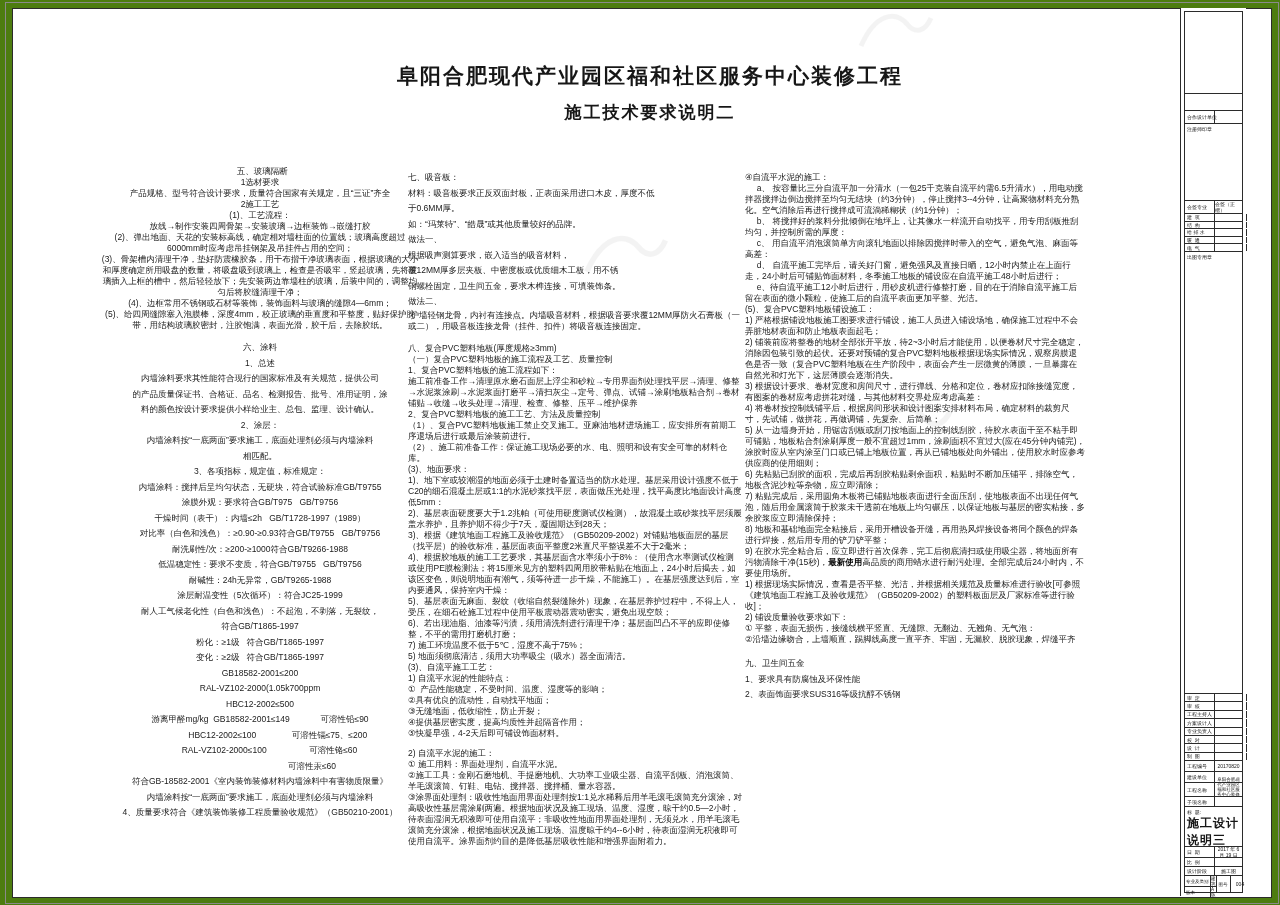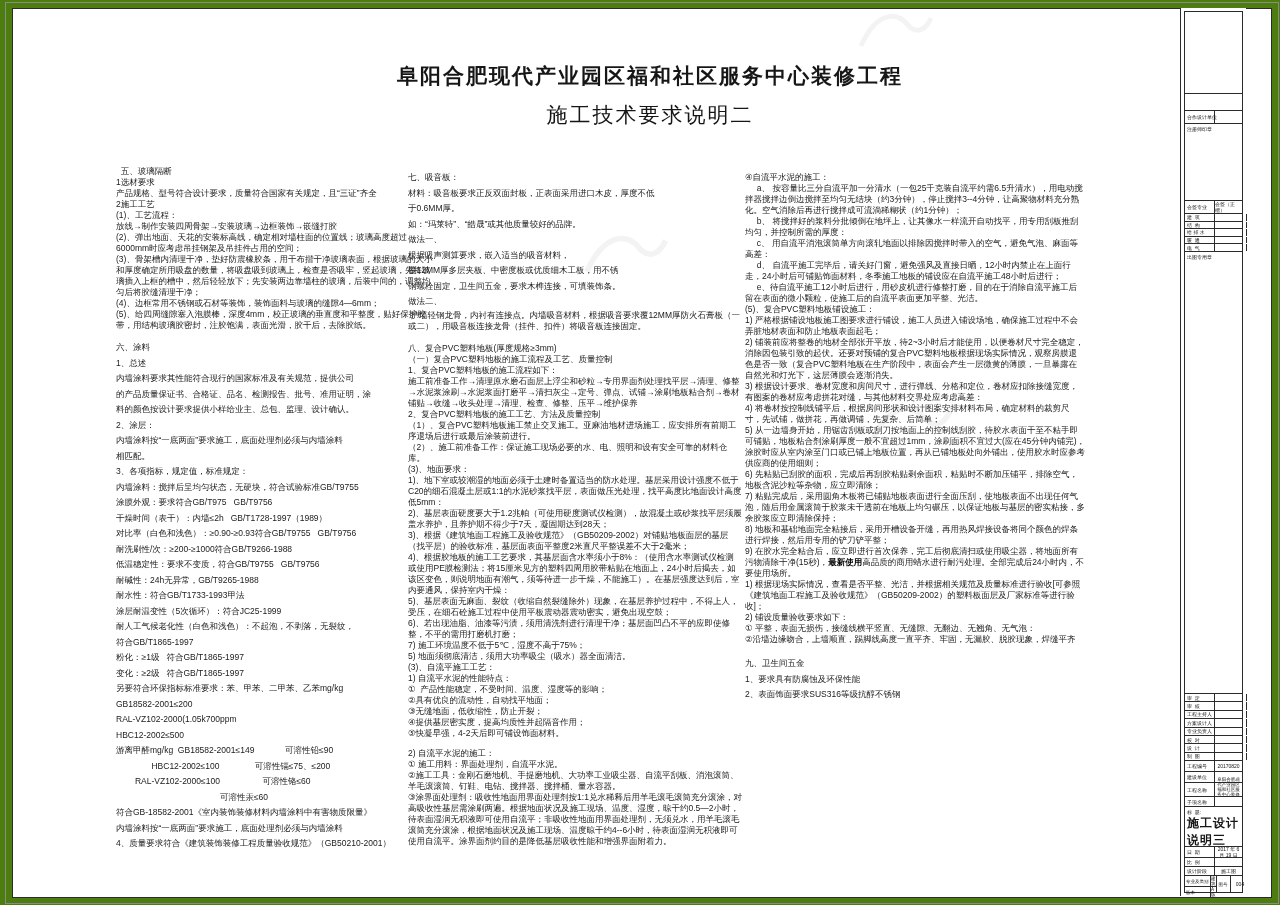--- a/index.html
+++ b/index.html
@@ -7,25 +7,25 @@
     width:1280px;height:905px;overflow:hidden;background:#ffffff;
     font-family:"Liberation Sans","DejaVu Sans",sans-serif;color:#161616;
   }
   .sheet{position:relative;width:1280px;height:905px;background:#4d7c0f;}
   .trim{position:absolute;left:5px;top:2px;width:1272px;height:900px;border:1px solid #8a8a8a;}
   .frame{position:absolute;left:12px;top:8px;width:1258px;height:888px;border:1px solid #2b2b2b;background:#fff;}
 
   
   .main-title{position:absolute;left:260px;top:62px;width:780px;text-align:center;}
   .main-title .t1{font-size:21px;font-weight:600;letter-spacing:2px;}
-  .main-title .t2{font-size:21px;font-weight:400;letter-spacing:2px;margin-top:11px;}
+  .main-title .t2{font-size:17px;font-weight:700;letter-spacing:2px;margin-top:11px;}
 
   
   .col{position:absolute;}
-  .col1{left:116px;top:166px;width:320px;}
+  .col1{left:100px;top:166px;width:320px;text-align:center;}
   .col2{left:408px;top:170px;width:334px;}
   .col3{left:745px;top:172px;width:340px;}
   .para{
     margin:0;font-size:8.5px;line-height:11px;white-space:pre-wrap;
     word-break:break-word;color:#1a1a1a;
   }
   .para.loose{line-height:15.5px;}
   .para.gap{margin-top:11px;}
   .para.spacer{height:9px;}
   .bold{font-weight:bold;color:#000;}
@@ -129,27 +129,25 @@
       <p class="para loose">内墙涂料按“一底两面”要求施工，底面处理剂必须与内墙涂料</p>
       <p class="para loose">相匹配。</p>
       <p class="para loose">3、各项指标，规定值，标准规定：</p>
       <p class="para loose">内墙涂料：搅拌后呈均匀状态，无硬块，符合试验标准GB/T9755</p>
       <p class="para loose">涂膜外观：要求符合GB/T975   GB/T9756</p>
       <p class="para loose">干燥时间（表干）：内墙≤2h   GB/T1728-1997（1989）</p>
       <p class="para loose">对比率（白色和浅色）：≥0.90-≥0.93符合GB/T9755   GB/T9756</p>
       <p class="para loose">耐洗刷性/次：≥200-≥1000符合GB/T9266-1988</p>
       <p class="para loose">低温稳定性：要求不变质，符合GB/T9755   GB/T9756</p>
       <p class="para loose">耐碱性：24h无异常，GB/T9265-1988</p>
-      <p class="para loose">耐水性：符合GB/T1733-1993甲法</p>
       <p class="para loose">涂层耐温变性（5次循环）：符合JC25-1999</p>
       <p class="para loose">耐人工气候老化性（白色和浅色）：不起泡，不剥落，无裂纹，</p>
       <p class="para loose">符合GB/T1865-1997</p>
       <p class="para loose">粉化：≥1级   符合GB/T1865-1997</p>
       <p class="para loose">变化：≥2级   符合GB/T1865-1997</p>
-      <p class="para loose">另要符合环保指标标准要求：苯、甲苯、二甲苯、乙苯mg/kg</p>
       <p class="para loose">GB18582-2001≤200</p>
       <p class="para loose">RAL-VZ102-2000(1.05k700ppm</p>
       <p class="para loose">HBC12-2002≤500</p>
       <p class="para loose">游离甲醛mg/kg  GB18582-2001≤149             可溶性铅≤90</p>
       <p class="para loose">               HBC12-2002≤100               可溶性镉≤75、≤200</p>
       <p class="para loose">        RAL-VZ102-2000≤100                  可溶性铬≤60</p>
       <p class="para loose">                                            可溶性汞≤60</p>
       <p class="para loose">符合GB-18582-2001《室内装饰装修材料内墙涂料中有害物质限量》</p>
       <p class="para loose">内墙涂料按“一底两面”要求施工，底面处理剂必须与内墙涂料</p>
       <p class="para loose">4、质量要求符合《建筑装饰装修工程质量验收规范》（GB50210-2001）</p>

